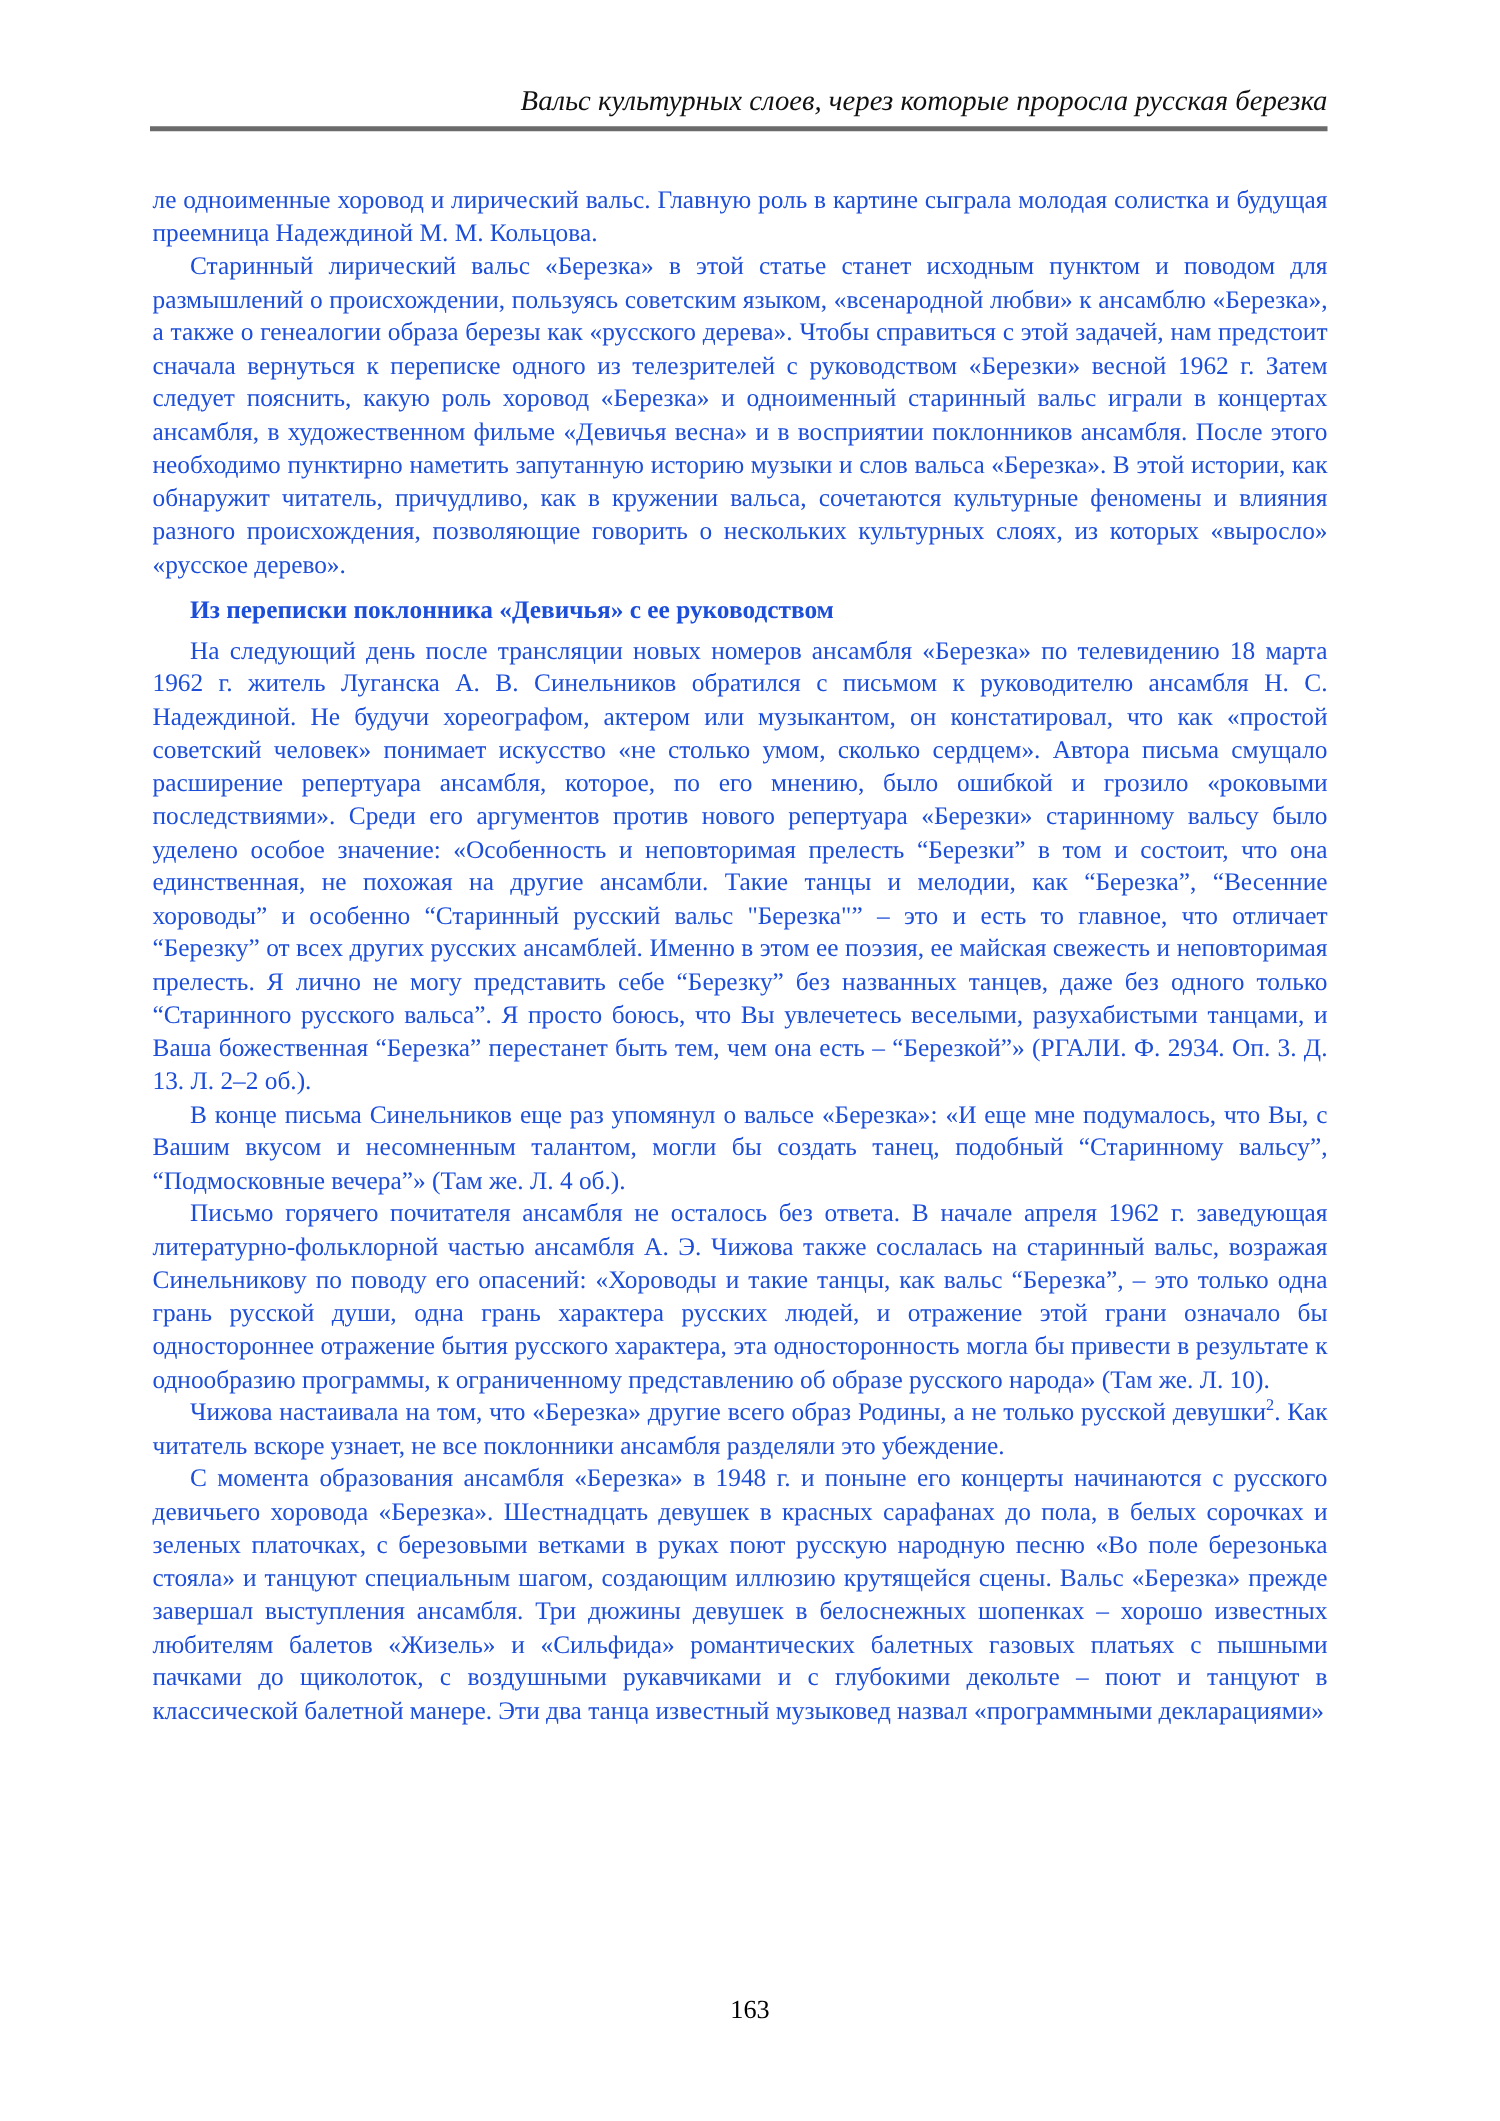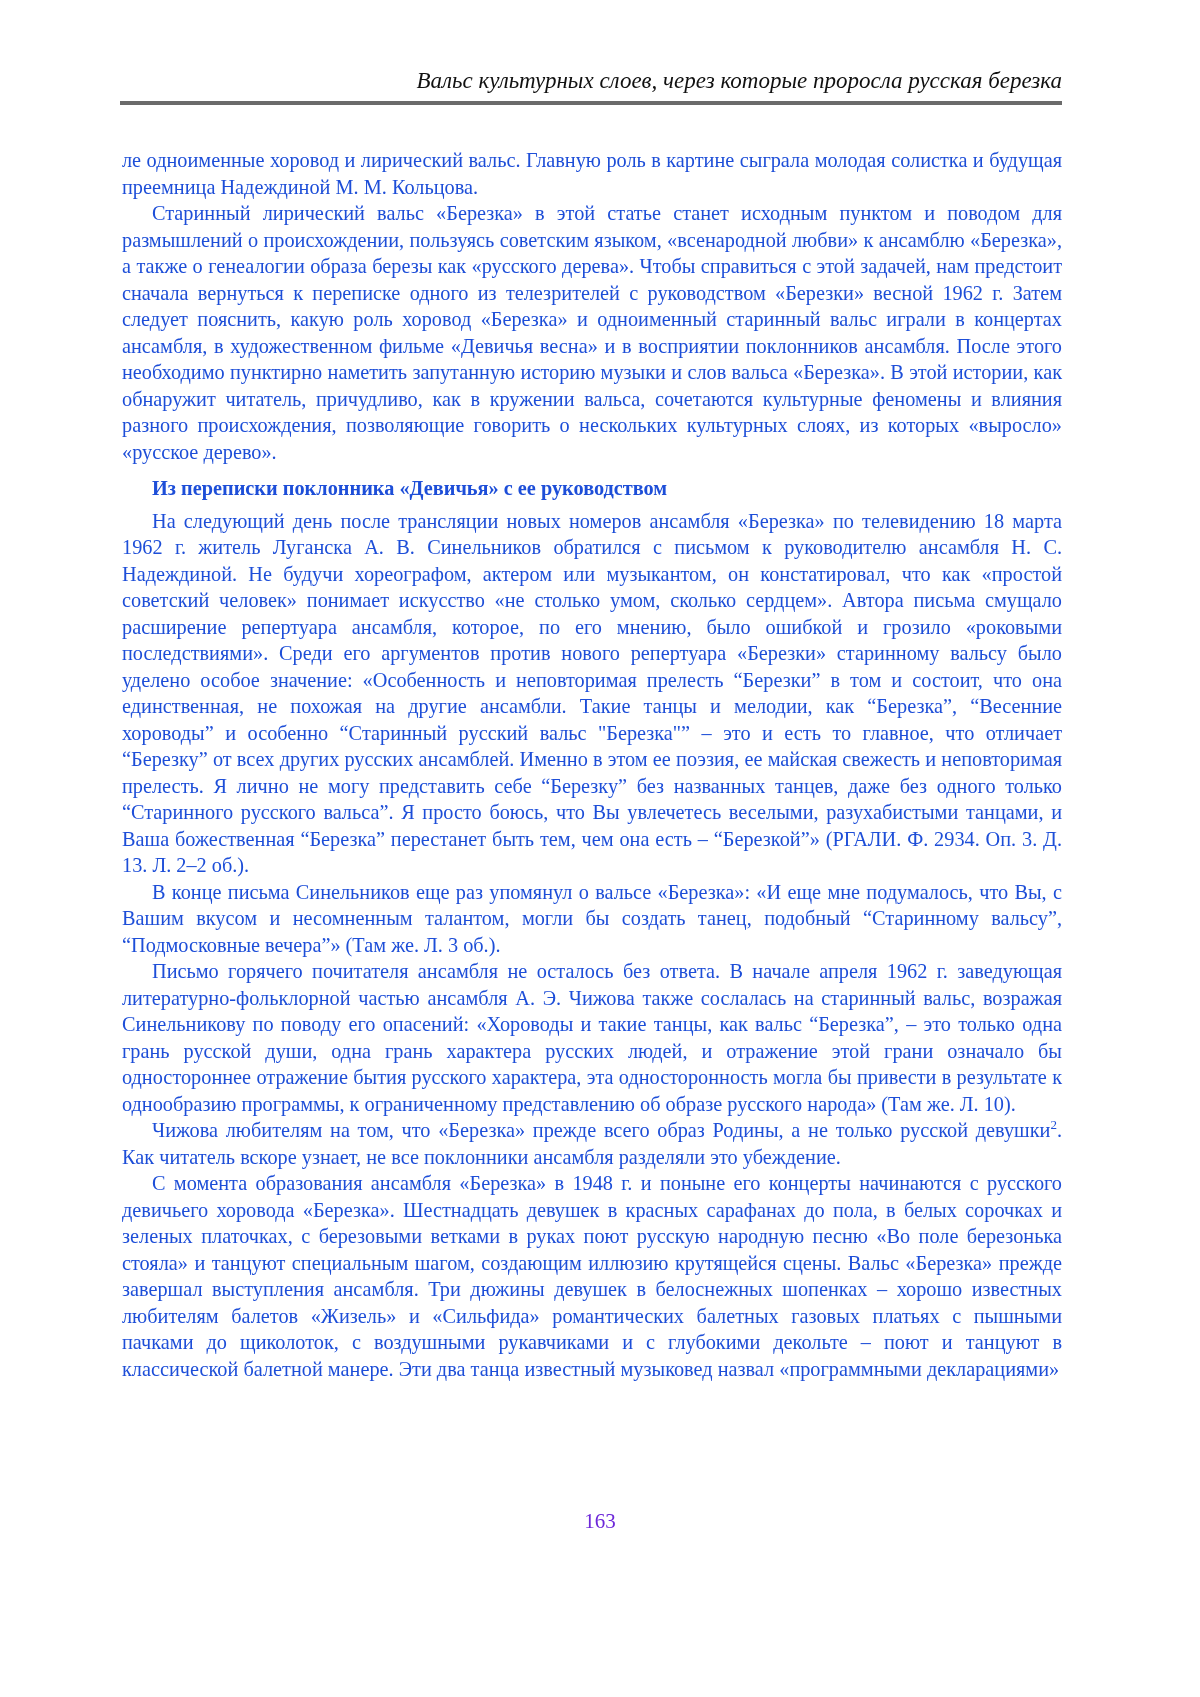--- a/index.html
+++ b/index.html
@@ -60,27 +60,27 @@
     margin-top: 10px;
     margin-bottom: 6px;
   }
   sup.footnote-ref {
     font-size: 13px;
     line-height: 0;
     vertical-align: super;
   }
   .page-number {
     position: absolute;
-    top: 1508px;
+    top: 1594px;
     left: 0;
     width: 1200px;
     text-align: center;
     font-size: 21px;
     line-height: 26px;
-    color: #6d28d9;
+    color: #000000;
   }
 </style>
 </head>
 <body>
 
 <div class="page">
 
   <div class="running-header">Вальс культурных слоев, через которые проросла русская березка</div>
 
   <div class="header-rule"></div>
@@ -88,25 +88,25 @@
   <div class="body-text">
 
     <p class="continuation">ле одноименные хоровод и лирический вальс. Главную роль в картине сыграла молодая солистка и будущая преемница Надеждиной М. М. Кольцова.</p>
 
     <p>Старинный лирический вальс «Березка» в этой статье станет исходным пунктом и поводом для размышлений о происхождении, пользуясь советским языком, «всенародной любви» к ансамблю «Березка», а также о генеалогии образа березы как «русского дерева». Чтобы справиться с этой задачей, нам предстоит сначала вернуться к переписке одного из телезрителей с руководством «Березки» весной 1962 г. Затем следует пояснить, какую роль хоровод «Березка» и одноименный старинный вальс играли в концертах ансамбля, в художественном фильме «Девичья весна» и в восприятии поклонников ансамбля. После этого необходимо пунктирно наметить запутанную историю музыки и слов вальса «Березка». В этой истории, как обнаружит читатель, причудливо, как в кружении вальса, сочетаются культурные феномены и влияния разного происхождения, позволяющие говорить о нескольких культурных слоях, из которых «выросло» «русское дерево».</p>
 
     <p class="section-heading">Из переписки поклонника «Девичья» с ее руководством</p>
 
     <p>На следующий день после трансляции новых номеров ансамбля «Березка» по телевидению 18 марта 1962 г. житель Луганска А. В. Синельников обратился с письмом к руководителю ансамбля Н. С. Надеждиной. Не будучи хореографом, актером или музыкантом, он констатировал, что как «простой советский человек» понимает искусство «не столько умом, сколько сердцем». Автора письма смущало расширение репертуара ансамбля, которое, по его мнению, было ошибкой и грозило «роковыми последствиями». Среди его аргументов против нового репертуара «Березки» старинному вальсу было уделено особое значение: «Особенность и неповторимая прелесть “Березки” в том и состоит, что она единственная, не похожая на другие ансамбли. Такие танцы и мелодии, как “Березка”, “Весенние хороводы” и особенно “Старинный русский вальс "Березка"” – это и есть то главное, что отличает “Березку” от всех других русских ансамблей. Именно в этом ее поэзия, ее майская свежесть и неповторимая прелесть. Я лично не могу представить себе “Березку” без названных танцев, даже без одного только “Старинного русского вальса”. Я просто боюсь, что Вы увлечетесь веселыми, разухабистыми танцами, и Ваша божественная “Березка” перестанет быть тем, чем она есть – “Березкой”» (РГАЛИ. Ф. 2934. Оп. 3. Д. 13. Л. 2–2 об.).</p>
 
-    <p>В конце письма Синельников еще раз упомянул о вальсе «Березка»: «И еще мне подумалось, что Вы, с Вашим вкусом и несомненным талантом, могли бы создать танец, подобный “Старинному вальсу”, “Подмосковные вечера”» (Там же. Л. 3 об.).</p>
+    <p>В конце письма Синельников еще раз упомянул о вальсе «Березка»: «И еще мне подумалось, что Вы, с Вашим вкусом и несомненным талантом, могли бы создать танец, подобный “Старинному вальсу”, “Подмосковные вечера”» (Там же. Л. 4 об.).</p>
 
     <p>Письмо горячего почитателя ансамбля не осталось без ответа. В начале апреля 1962 г. заведующая литературно-фольклорной частью ансамбля А. Э. Чижова также сослалась на старинный вальс, возражая Синельникову по поводу его опасений: «Хороводы и такие танцы, как вальс “Березка”, – это только одна грань русской души, одна грань характера русских людей, и отражение этой грани означало бы одностороннее отражение бытия русского характера, эта односторонность могла бы привести в результате к однообразию программы, к ограниченному представлению об образе русского народа» (Там же. Л. 10).</p>
 
-    <p><span>Чижова любителям на том, что «Березка» прежде всего образ Родины, а не только русской девушки</span><sup class="footnote-ref">2</sup><span>. Как читатель вскоре узнает, не все поклонники ансамбля разделяли это убеждение.</span></p>
+    <p><span>Чижова настаивала на том, что «Березка» другие всего образ Родины, а не только русской девушки</span><sup class="footnote-ref">2</sup><span>. Как читатель вскоре узнает, не все поклонники ансамбля разделяли это убеждение.</span></p>
 
 
     <p>С момента образования ансамбля «Березка» в 1948 г. и поныне его концерты начинаются с русского девичьего хоровода «Березка». Шестнадцать девушек в красных сарафанах до пола, в белых сорочках и зеленых платочках, с березовыми ветками в руках поют русскую народную песню «Во поле березонька стояла» и танцуют специальным шагом, создающим иллюзию крутящейся сцены. Вальс «Березка» прежде завершал выступления ансамбля. Три дюжины девушек в белоснежных шопенках – хорошо известных любителям балетов «Жизель» и «Сильфида» романтических балетных газовых платьях с пышными пачками до щиколоток, с воздушными рукавчиками и с глубокими декольте – поют и танцуют в классической балетной манере. Эти два танца известный музыковед назвал «программными декларациями»</p>
 
   </div>
 
   <div class="page-number">163</div>
 
 </div>
 

